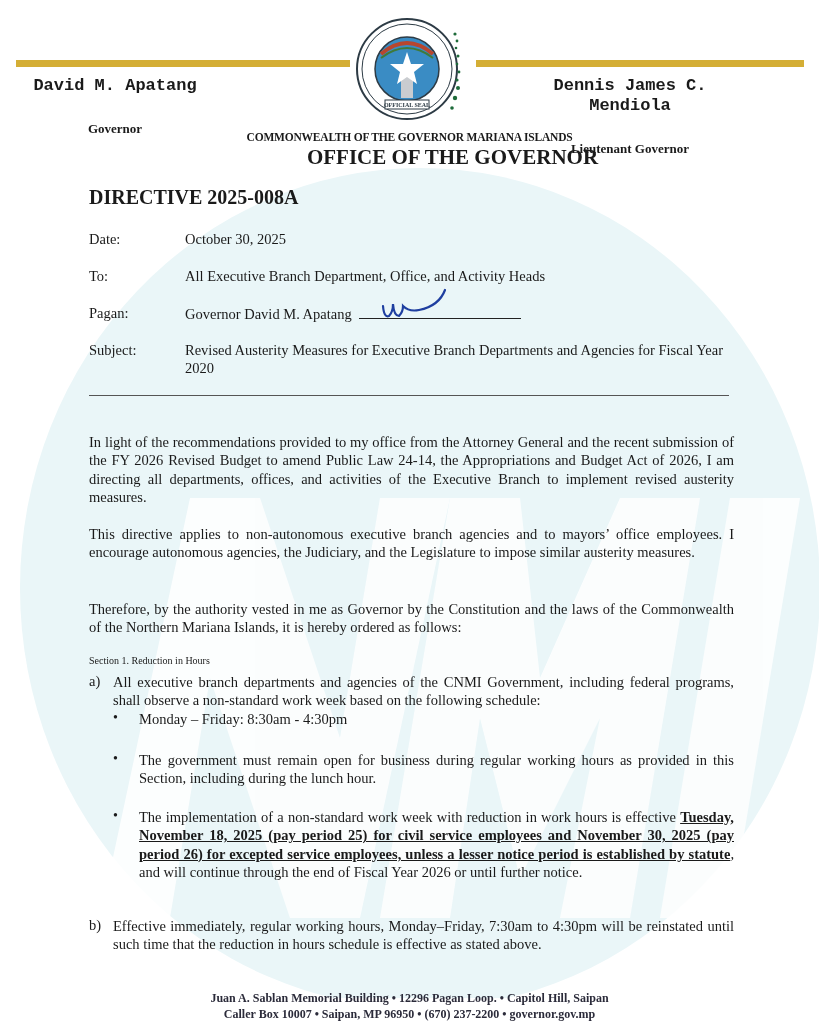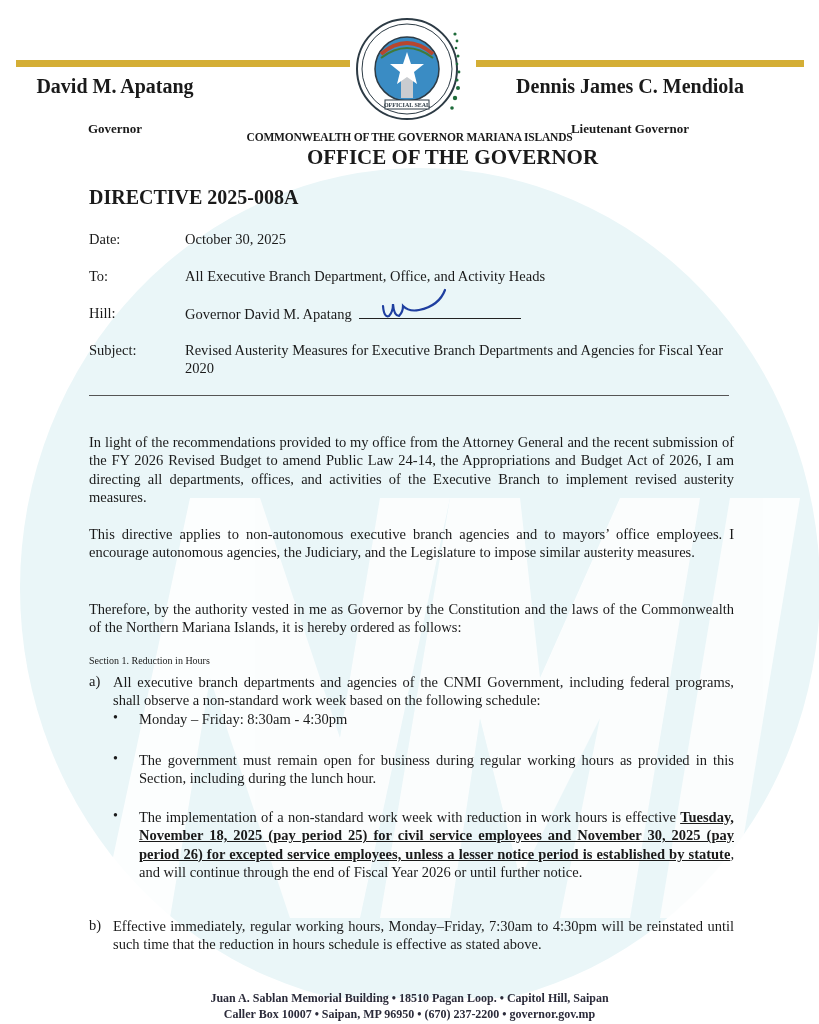--- a/index.html
+++ b/index.html
@@ -17,21 +17,21 @@
 
   .gold-bar { position: absolute; height: 7px; background: #d4ae35; top: 60px; }
   .gold-left { left: 16px; width: 334px; }
   .gold-right { left: 476px; width: 328px; }
 
   .seal { position: absolute; left: 355px; top: 14px; width: 110px; height: 110px; z-index: 2; }
 
   .name-block { position: absolute; text-align: center; font-weight: bold; }
   .name-left { left: 30px; top: 76px; width: 170px; }
   .name-right { left: 510px; top: 76px; width: 240px; }
-  .name-block .nm { font-size: 20px; line-height: 20px; }
+  .name-block .nm { font-size: 17px; line-height: 20px; font-family: Liberation Mono, monospace; }
   .name-block .role { font-size: 13px; line-height: 17px; margin-top: 24px; }
 
   .cnmi { position: absolute; left: 0; width: 819px; text-align: center; font-weight: bold; top: 131px; font-size: 11.5px; letter-spacing: -0.2px; }
   .office { position: absolute; left: 0; width: 819px; text-align: center; font-weight: bold; top: 145px; font-size: 21px; margin-left: 43px; }
 
   .directive { position: absolute; left: 89px; top: 186px; font-size: 20px; font-weight: bold; }
 
   .memo-row { position: absolute; left: 89px; font-size: 14.5px; line-height: 18px; }
   .memo-row .lbl { position: absolute; left: 0; width: 90px; }
   .memo-row .val { position: absolute; left: 96px; width: 560px; }
@@ -106,21 +106,21 @@
 
 <div class="memo-row layer" style="top:230px">
   <span class="lbl">Date:</span>
   <span class="val">October 30, 2025</span>
 </div>
 <div class="memo-row layer" style="top:267px">
   <span class="lbl">To:</span>
   <span class="val">All Executive Branch Department, Office, and Activity Heads</span>
 </div>
 <div class="memo-row layer" style="top:304px">
-  <span class="lbl">Hill:</span>
+  <span class="lbl">Pagan:</span>
   <span class="val">
     <span>Governor David M. Apatang</span>
     <span class="sig-line">
       <svg class="sig" viewBox="0 0 80 40">
         <path d="M4,24 Q5,36 10,34 Q14,30 14,22 Q15,34 20,34 Q24,30 24,24 Q30,30 40,28 Q60,24 66,8" fill="none" stroke="#1f3fa0" stroke-width="2.2" stroke-linecap="round"></path>
       </svg>
     </span>
   </span>
 </div>
 <div class="memo-row layer" style="top:341px">
@@ -147,15 +147,15 @@
 
 <div class="bullet layer" style="top:808px">•</div>
 <div class="item layer" style="left:139px; width:595px; top:808px">
   <span>The implementation of a non-standard work week with reduction in work hours is effective </span><span class="u-bold">Tuesday, November 18, 2025 (pay period 25) for civil service employees and November 30, 2025 (pay period 26) for excepted service employees, unless a lesser notice period is established by statute</span><span>, and will continue through the end of Fiscal Year 2026 or until further notice.</span>
 </div>
 
 <div class="item-marker layer" style="top:917px">b)</div>
 <div class="item layer" style="left:113px; width:621px; top:917px">Effective immediately, regular working hours, Monday–Friday, 7:30am to 4:30pm will be reinstated until such time that the reduction in hours schedule is effective as stated above.</div>
 
 <div class="footer layer">
-  <div>Juan A. Sablan Memorial Building • 18510 Pagan Loop. • Capitol Hill, Saipan</div>
+  <div>Juan A. Sablan Memorial Building • 12296 Pagan Loop. • Capitol Hill, Saipan</div>
   <div>Caller Box 10007 • Saipan, MP  96950 • (670) 237-2200 • governor.gov.mp</div>
 </div>
 
 </body></html>

